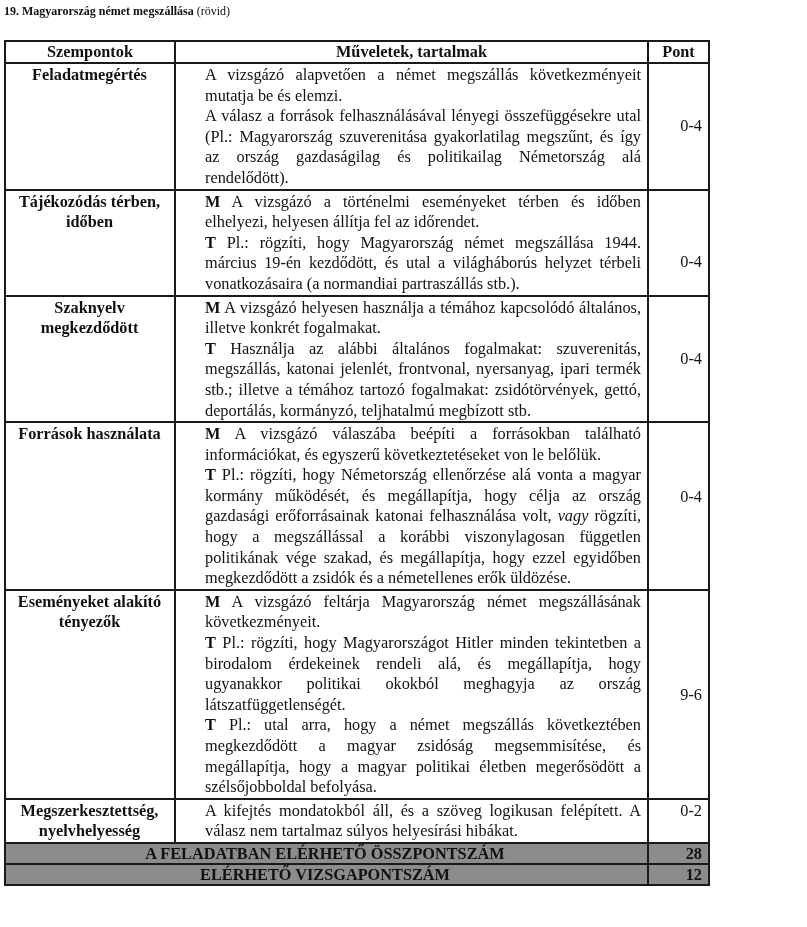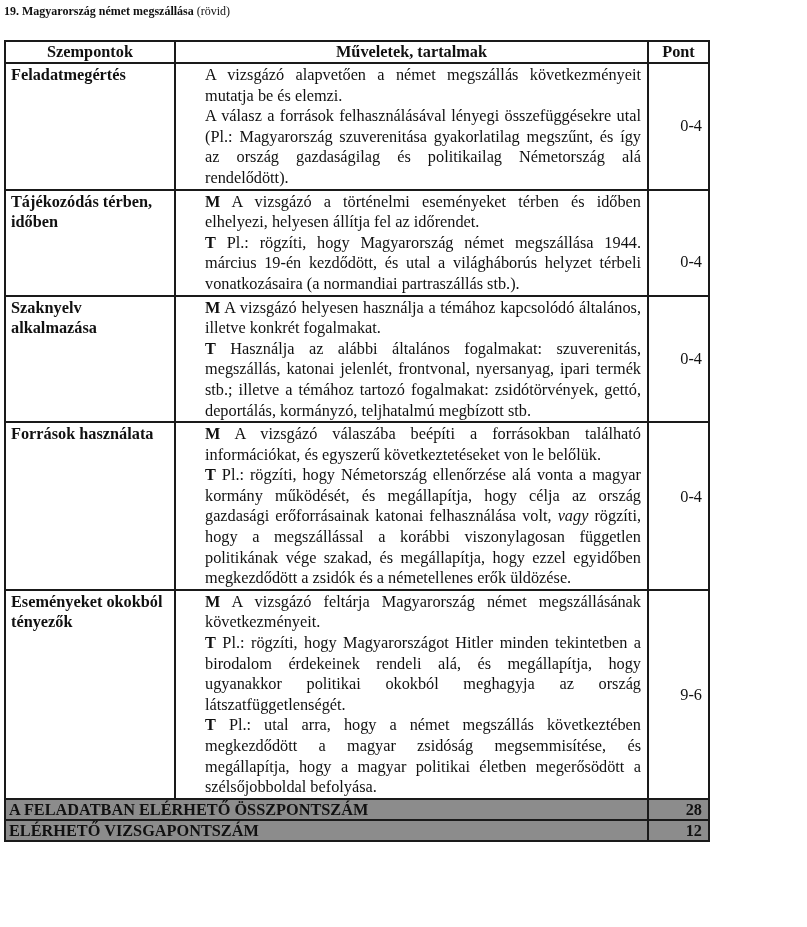--- a/index.html
+++ b/index.html
@@ -2,21 +2,21 @@
 <html><head>
 <meta charset="utf-8">
 <style>
   html, body { margin:0; padding:0; background:#ffffff; }
   body { width:807px; height:927px; position:relative; overflow:hidden;
          font-family:"Liberation Serif", serif; color:#111; font-size:16.3px; }
   .title { position:absolute; left:4px; top:4px; font-size:12px; }
   .title b { font-weight:bold; }
   table { position:absolute; left:4px; top:40px; width:704px; border-collapse:collapse;
           table-layout:fixed; }
-  td, th { border:2px solid #1a1a1a; vertical-align:top; padding:1px 6px 0 6px; line-height:20.6px; }
+  td, th { border:2px solid #1a1a1a; vertical-align:top; padding:1px 6px 0 6px; line-height:20.6px;text-align:center; }
   th { font-weight:bold; text-align:center; padding-top:0; padding-bottom:0; line-height:20px;margin-left:8px; }
   col.c1 { width:170px; }
   col.c2 { width:473px; }
   col.c3 { width:61px; }
   td.crit { font-weight:bold; padding-left:5px; }
   td.desc { text-align:justify;padding-left:29px; }
   td.pts { text-align:right; vertical-align:middle; }
   td.pts.top { vertical-align:top; }
   .para { display:block; text-align:justify; text-align-last:left; }
   .tag { font-weight:bold; }
@@ -52,43 +52,50 @@
     </tr>
     <tr>
       <td class="crit">Tájékozódás térben, időben</td>
       <td class="desc">
         <span class="para"><span class="tag">M</span><span> A vizsgázó a történelmi eseményeket térben és időben elhelyezi, helyesen állítja fel az időrendet.</span></span>
         <span class="para"><span class="tag">T</span><span> Pl.: rögzíti, hogy Magyarország német megszállása 1944. március 19-én kezdődött, és utal a világháborús helyzet térbeli vonatkozásaira (a normandiai partraszállás stb.).</span></span>
       </td>
       <td class="pts" style="vertical-align:bottom;padding-bottom:22px">0-4</td>
     </tr>
     <tr>
-      <td class="crit">Szaknyelv alkalmazása</td>
+      <td class="crit">Szaknyelv megkezdődött</td>
       <td class="desc">
         <span class="para"><span class="tag">M</span><span> A vizsgázó helyesen használja a témához kapcsolódó általános, illetve konkrét fogalmakat.</span></span>
         <span class="para"><span class="tag">T</span><span> Használja az alábbi általános fogalmakat: szuverenitás, megszállás, katonai jelenlét, frontvonal, nyersanyag, ipari termék stb.; illetve a témához tartozó fogalmakat: zsidótörvények, gettó, deportálás, kormányzó, teljhatalmú megbízott stb.</span></span>
       </td>
       <td class="pts">0-4</td>
     </tr>
     <tr>
       <td class="crit">Források használata</td>
       <td class="desc">
         <span class="para"><span class="tag">M</span><span> A vizsgázó válaszába beépíti a forrásokban található információkat, és egyszerű következtetéseket von le belőlük.</span></span>
         <span class="para"><span class="tag">T</span><span> Pl.: rögzíti, hogy Németország ellenőrzése alá vonta a magyar kormány működését, és megállapítja, hogy célja az ország gazdasági erőforrásainak katonai felhasználása volt,</span> <i>vagy</i><span> rögzíti, hogy a megszállással a korábbi viszonylagosan független politikának vége szakad, és megállapítja, hogy ezzel egyidőben megkezdődött a zsidók és a németellenes erők üldözése.</span></span>
       </td>
       <td class="pts" style="vertical-align:top;padding-top:64px">0-4</td>
     </tr>
     <tr>
-      <td class="crit">Eseményeket okokból tényezők</td>
+      <td class="crit">Eseményeket alakító tényezők</td>
       <td class="desc">
         <span class="para"><span class="tag">M</span><span> A vizsgázó feltárja Magyarország német megszállásának következményeit.</span></span>
         <span class="para"><span class="tag">T</span><span> Pl.: rögzíti, hogy Magyarországot Hitler minden tekintetben a birodalom érdekeinek rendeli alá, és megállapítja, hogy ugyanakkor politikai okokból meghagyja az ország látszatfüggetlenségét.</span></span>
         <span class="para"><span class="tag">T</span><span> Pl.: utal arra, hogy a német megszállás következtében megkezdődött a magyar zsidóság megsemmisítése, és megállapítja, hogy a magyar politikai életben megerősödött a szélsőjobboldal befolyása.</span></span>
       </td>
       <td class="pts">9-6</td>
+    </tr>
+    <tr>
+      <td class="crit">Megszerkesztettség, nyelvhelyesség</td>
+      <td class="desc">
+        <span class="para"><span>A kifejtés mondatokból áll, és a szöveg logikusan felépített. A válasz nem tartalmaz súlyos helyesírási hibákat.</span></span>
+      </td>
+      <td class="pts top">0-2</td>
     </tr>
     <tr class="total">
       <td class="label" colspan="2">A FELADATBAN ELÉRHETŐ ÖSSZPONTSZÁM</td>
       <td class="pts">28</td>
     </tr>
     <tr class="total">
       <td class="label" colspan="2">ELÉRHETŐ VIZSGAPONTSZÁM</td>
       <td class="pts">12</td>
     </tr>
   </tbody>

